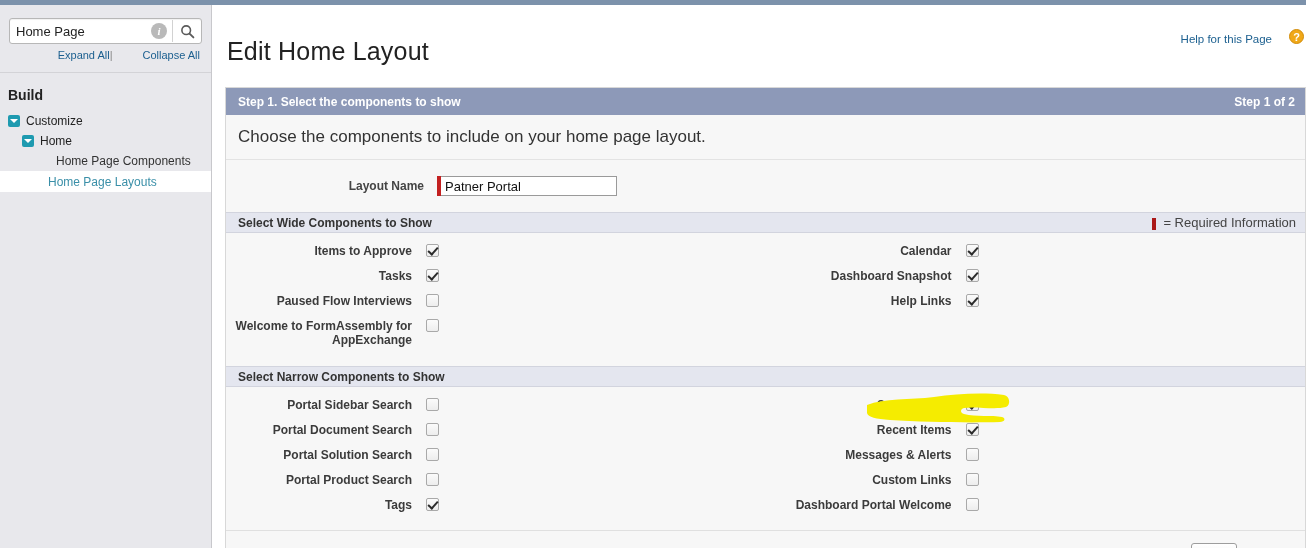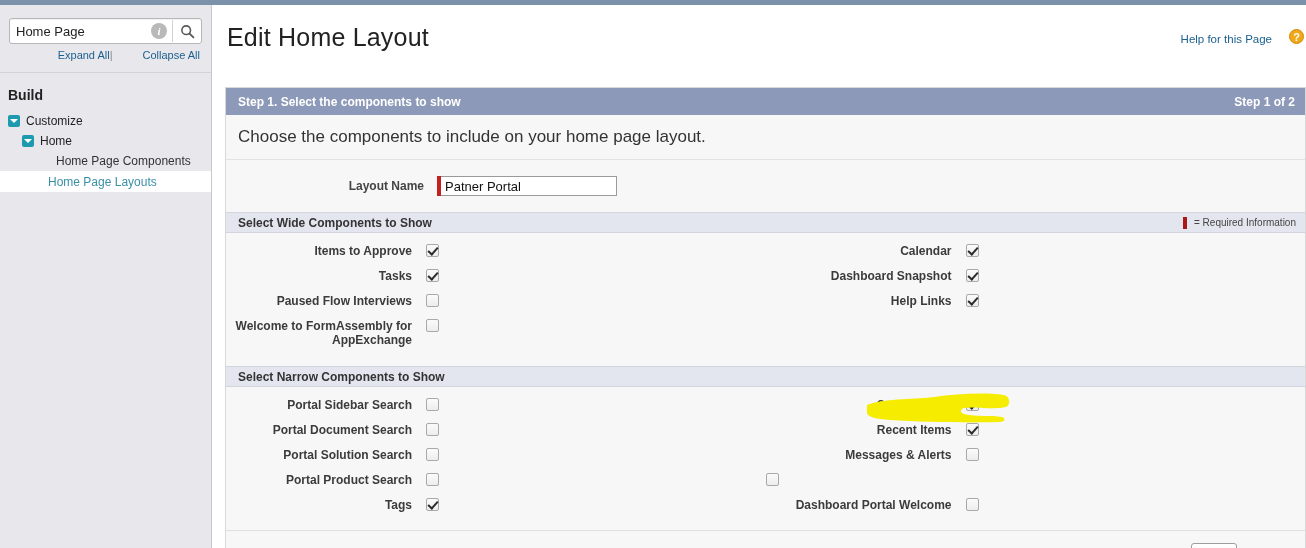--- a/index.html
+++ b/index.html
@@ -141,21 +141,21 @@
 
   
   .main {
     position: absolute;
     top: 5px; left: 213px;
     width: 1093px; height: 543px;
     background: #ffffff;
   }
   .page-title {
     position: absolute;
-    left: 14px; top: 18px;
+    left: 14px; top: 32px;
     font-size: 25px;
     color: #222222;
     font-weight: normal;
     letter-spacing: .2px;
   }
   .help-link {
     position: absolute;
     right: 34px; top: 28px;
     font-size: 11.5px;
     color: #1b5f8f;
@@ -242,23 +242,23 @@
     display: flex;
     align-items: center;
     justify-content: space-between;
     padding: 0 9px 0 12px;
     font-size: 12px;
     font-weight: bold;
     color: #333333;
   }
   .req-note {
     display: flex;
-    align-items: flex-start;
+    align-items: flex-end;
     font-weight: normal;
-    font-size: 10px;
+    font-size: 13px;
     color: #444;
   }
   .req-note .req-chip {
     width: 4px; height: 12px;
     background: #aa1818;
     margin-right: 7px;
   }
 
   .cols {
     display: flex;
@@ -483,20 +483,21 @@
             </div>
             <div class="cb-row">
               <div class="cb-label">Recent Items</div>
               <div class="checkbox checked"></div>
             </div>
             <div class="cb-row">
               <div class="cb-label">Messages &amp; Alerts</div>
               <div class="checkbox"></div>
             </div>
             <div class="cb-row">
+              <div class="cb-label">Custom Links</div>
               <div class="checkbox"></div>
             </div>
             <div class="cb-row">
               <div class="cb-label">Dashboard Portal Welcome</div>
               <div class="checkbox"></div>
             </div>
           </div>
       </div>
 
       <div class="panel-footer">

